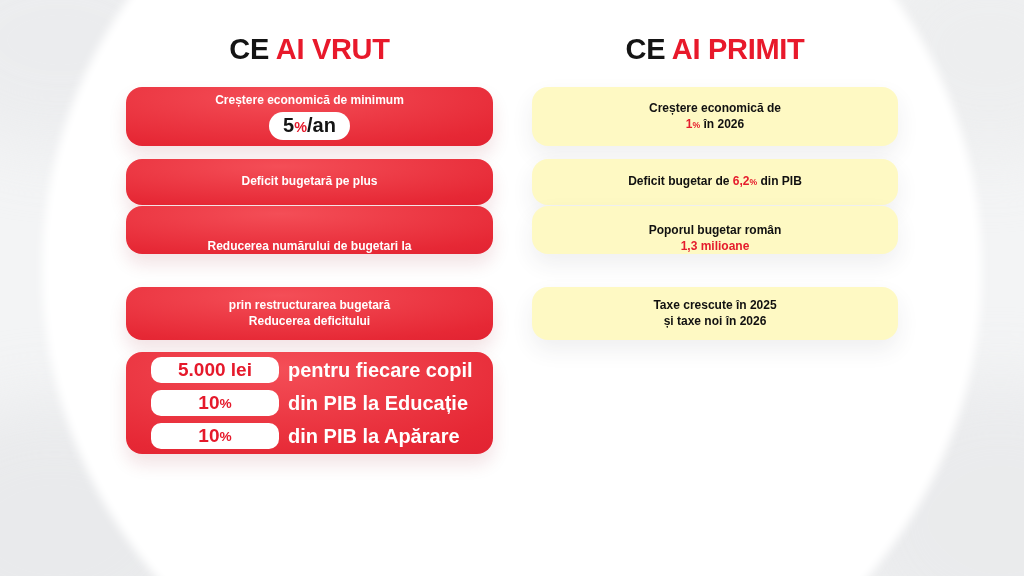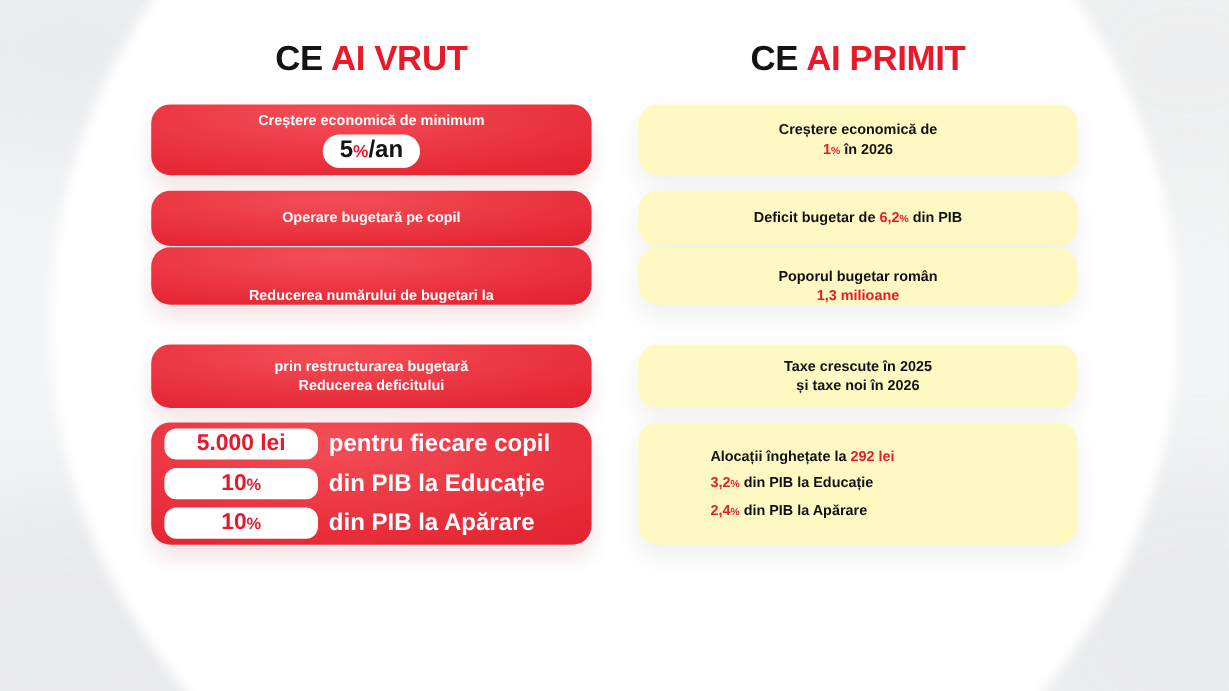--- a/index.html
+++ b/index.html
@@ -46,21 +46,21 @@
   .pill-inline{
     display:inline-block;background:#ffffff;border-radius:14px;
     padding:0 14px;line-height:26px;font-size:20px;font-weight:700;color:#141414;
     margin-top:3px;
   }
   .pill-inline .acc{color:#e5192b;}
   .pill-red{color:#e5192b;}
   
   .alloc-row{
     display:flex;align-items:center;width:100%;box-sizing:border-box;
-    padding-left:11px;margin:3.5px 0;gap:9px;text-align:left;
+    padding-left:25px;margin:3.5px 0;gap:9px;text-align:left;
   }
   .alloc-pill{
     flex:0 0 128px;height:26px;border-radius:10px;background:#ffffff;
     display:flex;align-items:center;justify-content:center;
     color:#e5192b;font-size:19px;font-weight:700;
   }
   .alloc-label{color:#ffffff;font-size:20px;font-weight:700;white-space:nowrap;}
   
   .rcv5{align-items:flex-start;padding-left:60px;text-align:left;}
   .rcv5 .bt{margin:3.5px 0;white-space:nowrap;}
@@ -84,21 +84,21 @@
 
   <div class="col col-left">
     <h1 class="hdr"><span>CE</span> <span class="acc-h">AI VRUT</span></h1>
 
     <div class="box red r1">
       <div class="bt">Creștere economică de minimum</div>
       <div class="pill-inline"><span>5</span><span class="pct acc">%</span><span>/an</span></div>
     </div>
 
     <div class="box red r2">
-      <div class="bt">Operare bugetară pe copil</div>
+      <div class="bt">Deficit bugetară pe plus</div>
     </div>
 
     <div class="box red r3">
       <div class="bt">Reducerea numărului de bugetari la</div>
     </div>
 
     <div class="box red r4">
       <div class="bt">prin restructurarea bugetară</div>
       <div class="bt">Reducerea deficitului</div>
     </div>
@@ -140,20 +140,15 @@
     <div class="box white r3">
       <div class="bt">Poporul bugetar român</div>
       <div class="bt acc">1,3 milioane</div>
     </div>
 
     <div class="box white r4">
       <div class="bt">Taxe crescute în 2025</div>
       <div class="bt">și taxe noi în 2026</div>
     </div>
 
-    <div class="box white r5 rcv5">
-      <div class="bt"><span>Alocații înghețate la </span><span class="acc">292 lei</span></div>
-      <div class="bt"><span class="acc">3,2</span><span class="acc pct">%</span><span> din PIB la Educație</span></div>
-      <div class="bt"><span class="acc">2,4</span><span class="acc pct">%</span><span> din PIB la Apărare</span></div>
-    </div>
   </div>
 
 </div>
 
 </body></html>

